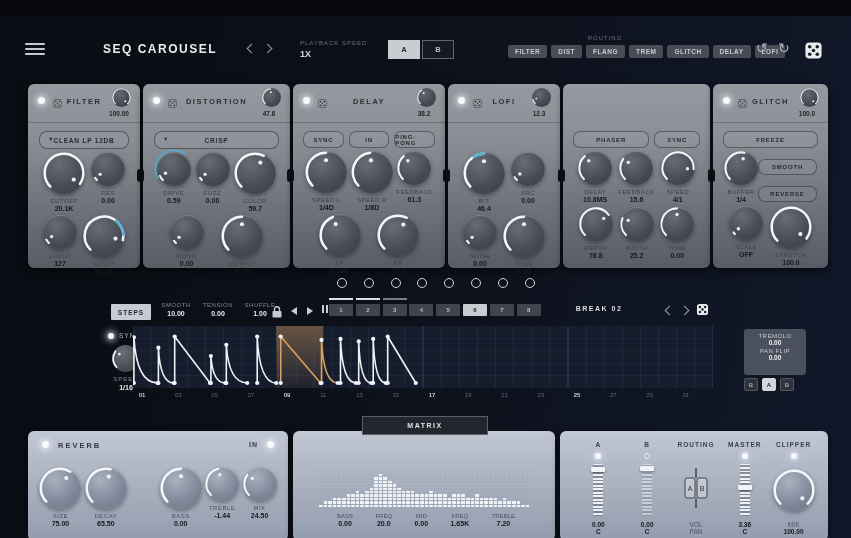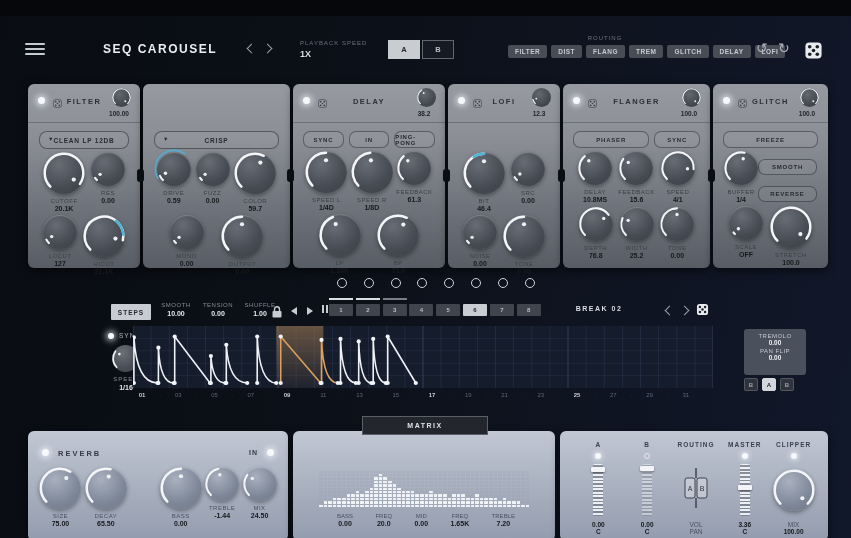--- a/index.html
+++ b/index.html
@@ -128,21 +128,21 @@
            align-items:center;justify-content:center;cursor:pointer;}
   .bab-btn.sel{background:#d3d6db;color:#23262c;border-color:#d3d6db;}
   
   #matrix-btn{position:absolute;left:362px;top:400px;width:124px;height:17px;background:#23262d;
               border:1px solid #5a5f68;color:#dfe3e8;font-size:7px;font-weight:bold;
               letter-spacing:1.5px;display:flex;align-items:center;justify-content:center;
               cursor:pointer;z-index:3;}
   .bmodule{position:absolute;top:415px;height:110px;border-radius:6px;
            background:linear-gradient(180deg,#c1c7d3 0%,#aeb5c3 40%,#939cae 100%);
            box-shadow:0 3px 8px rgba(0,0,0,.55);}
-  .bmod-header{position:absolute;left:0;top:8px;right:0;height:26px;}
+  .bmod-header{position:absolute;left:0;top:0;right:0;height:26px;}
   .bmod-header .pdot{left:14px;top:10px;}
   .bmod-name{position:absolute;left:30px;top:10px;font-size:7.5px;font-weight:bold;color:#343b48;
              letter-spacing:2px;}
   .bmodule .knob{background:radial-gradient(circle at 38% 30%,#a9b1bf,#7e8798 60%,#6e7788);}
   .bmodule .k-label{color:#4a5160;}
   .bmodule .k-value{color:#15181d;}
   #reverb-in{position:absolute;right:30px;top:10px;font-size:7px;font-weight:bold;color:#343b48;
              letter-spacing:1px;}
   #reverb-in-dot{position:absolute;right:14px;top:10px;}
   #reverb-knobs{position:absolute;left:8px;right:8px;top:36px;bottom:6px;display:flex;
@@ -291,20 +291,39 @@
                   <circle cx="77.3" cy="56.1" r="5" fill="#eef0f4"></circle>
                 </svg>
               </div>
               <div class="k-label">HICUT</div>
               <div class="k-value">21.1K</div>
             </div>
           </div>
         </div>
       </div>
       <div class="module" style="left: 143px; width: 147px;">
+        <div class="mod-header">
+          <div class="pdot"></div>
+          <div class="mod-dice"><svg width="9" height="9" viewBox="0 0 20 20">
+              <rect x="1.5" y="1.5" width="17" height="17" rx="4" fill="rgba(255,255,255,.12)" stroke="#383c43" stroke-width="1.5"></rect>
+              <circle cx="6" cy="6" r="1.9" fill="#383c43"></circle>
+              <circle cx="14" cy="6" r="1.9" fill="#383c43"></circle>
+              <circle cx="10" cy="10" r="1.9" fill="#383c43"></circle>
+              <circle cx="6" cy="14" r="1.9" fill="#383c43"></circle>
+              <circle cx="14" cy="14" r="1.9" fill="#383c43"></circle>
+            </svg></div>
+          <div class="mod-name">DISTORTION</div>
+          <div class="head-knob">
+            <svg viewBox="0 0 100 100" style="overflow:visible">
+              <path d="M17.5 82.5 A46 46 0 0 1 44.8 4.3" fill="none" stroke="#f3f5f8" stroke-width="6" stroke-linecap="round"></path>
+              <circle cx="46.8" cy="22.2" r="5" fill="#eef0f4"></circle>
+            </svg>
+          </div>
+          <div class="head-val">47.6</div>
+        </div>
         <div class="mod-body">
           <div class="mod-dropdown">
             <span class="dd-arrow">▼</span>
             <span>CRISP</span>
           </div>
           <div class="knob-row">
             <div class="knob-wrap">
               <div class="knob" style="height: 34px; width: 34px;">
                 <svg viewBox="0 0 100 100" style="overflow:visible">
                   <path d="M17.5 82.5 A46 46 0 0 1 8.7 70.2" fill="none" stroke="#f3f5f8" stroke-width="6" stroke-linecap="round"></path>
@@ -505,39 +524,20 @@
                   <circle cx="50.0" cy="22.0" r="5" fill="#eef0f4"></circle>
                 </svg>
               </div>
               <div class="k-label">TONE</div>
               <div class="k-value">0.00</div>
             </div>
           </div>
         </div>
       </div>
       <div class="module" style="left: 563px; width: 147px;">
-        <div class="mod-header">
-          <div class="pdot"></div>
-          <div class="mod-dice"><svg width="9" height="9" viewBox="0 0 20 20">
-              <rect x="1.5" y="1.5" width="17" height="17" rx="4" fill="rgba(255,255,255,.12)" stroke="#383c43" stroke-width="1.5"></rect>
-              <circle cx="6" cy="6" r="1.9" fill="#383c43"></circle>
-              <circle cx="14" cy="6" r="1.9" fill="#383c43"></circle>
-              <circle cx="10" cy="10" r="1.9" fill="#383c43"></circle>
-              <circle cx="6" cy="14" r="1.9" fill="#383c43"></circle>
-              <circle cx="14" cy="14" r="1.9" fill="#383c43"></circle>
-            </svg></div>
-          <div class="mod-name">FLANGER</div>
-          <div class="head-knob">
-            <svg viewBox="0 0 100 100" style="overflow:visible">
-              <path d="M17.5 82.5 A46 46 0 1 1 82.7 82.4" fill="none" stroke="#f3f5f8" stroke-width="6" stroke-linecap="round"></path>
-              <circle cx="69.9" cy="69.7" r="5" fill="#eef0f4"></circle>
-            </svg>
-          </div>
-          <div class="head-val">100.0</div>
-        </div>
         <div class="mod-body">
           <div class="btn-row flanger">
             <div class="mod-btn">PHASER</div>
             <div class="mod-btn">SYNC</div>
           </div>
           <div class="knob-row">
             <div class="knob-wrap">
               <div class="knob" style="height: 34px; width: 34px;">
                 <svg viewBox="0 0 100 100" style="overflow:visible">
                   <path d="M17.5 82.5 A46 46 0 0 1 20.1 15.0" fill="none" stroke="#f3f5f8" stroke-width="6" stroke-linecap="round"></path>

